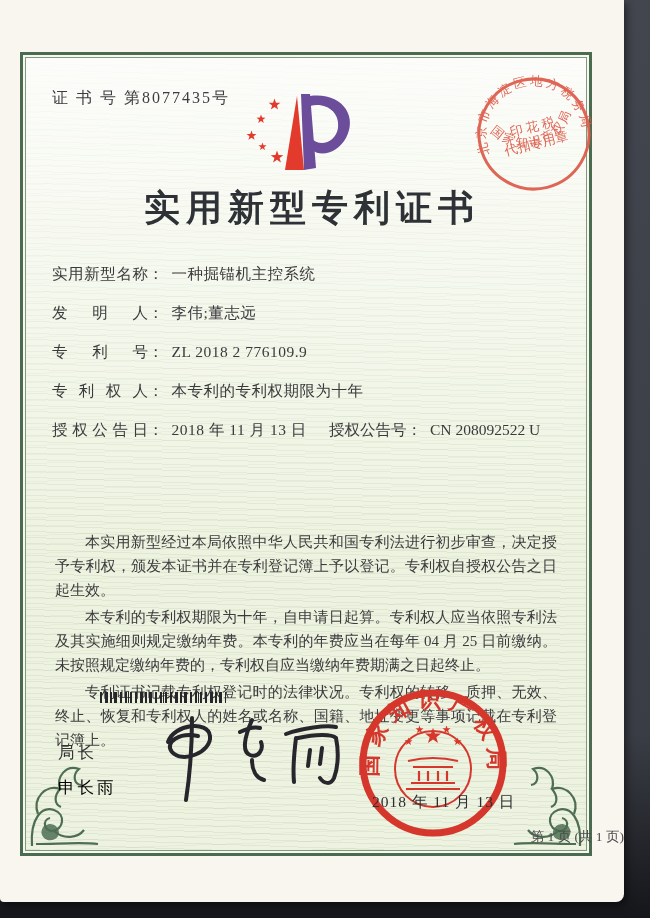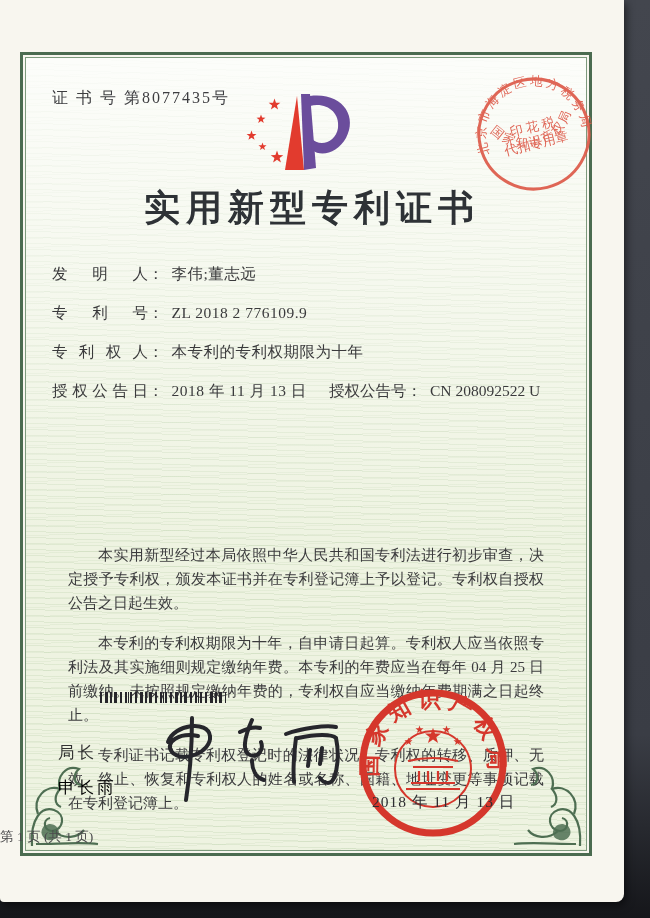--- a/index.html
+++ b/index.html
@@ -37,33 +37,33 @@
   .fields{position:absolute;left:52px;top:264px;width:520px;z-index:3;}
   .field-row{position:relative;margin-bottom:20px;font-size:15.5px;color:#3a3a3c;line-height:19px;white-space:nowrap;}
   .flabel{display:inline-block;width:96px;text-align:justify;text-align-last:justify;}
   .fcolon{margin-right:8px;}
   .fvalue{letter-spacing:.5px;}
   .grant-no{position:absolute;left:277px;top:0;}
   .paragraphs{
     position:absolute;left:52px;top:527px;width:508px;z-index:3;
     font-size:15px;color:#3b3b3d;line-height:24px;text-align:justify;
   }
-  .paragraphs p{margin:16px;text-indent:2em;}
+  .paragraphs p{margin:3px;text-indent:2em;}
   .barcode{
     position:absolute;left:100px;top:692px;width:126px;height:11px;z-index:3;
     background-image:
       repeating-linear-gradient(90deg,#26262a 0 2px,rgba(0,0,0,0) 2px 5px),
       repeating-linear-gradient(90deg,#26262a 0 1px,rgba(0,0,0,0) 1px 7px);
   }
   .signer-title{position:absolute;left:58px;top:742px;font-size:16.5px;color:#333;letter-spacing:3px;z-index:4;}
   .signer-name{position:absolute;left:58px;top:777px;font-size:16.5px;color:#000000;letter-spacing:3px;z-index:4;}
   .signature{position:absolute;left:140px;top:708px;z-index:5;}
   .seal{position:absolute;left:353px;top:683px;z-index:4;}
   .seal-date{position:absolute;left:372px;top:792px;font-size:15.5px;color:#2e2e32;letter-spacing:1px;z-index:6;}
-  .footer{position:absolute;left:0;top:828px;width:624px;text-align:left;font-size:13.5px;color:#4a4a4c;z-index:3;}
+  .footer{position:absolute;left:0;top:828px;width:624px;text-align:right;font-size:13.5px;color:#4a4a4c;z-index:3;}
   .tax-stamp{position:absolute;left:474px;top:74px;z-index:6;transform:rotate(-14deg);opacity:.92;}
   .flourish{position:absolute;z-index:3;}
   .flourish.left{left:24px;top:756px;}
   .flourish.right{left:496px;top:756px;transform:scaleX(-1);}
 </style>
 </head>
 <body>
 
 <div class="paper">
 
@@ -105,20 +105,23 @@
       <textPath href="#stampTop" startOffset="50%" text-anchor="middle">北京市海淀区地方税务局</textPath>
     </text>
     <text fill="#dd5a49" font-size="12.5" letter-spacing="2" font-family="Liberation Serif,serif">
       <textPath href="#stampBottom" startOffset="50%" text-anchor="middle">国家知识产权局</textPath>
     </text>
     <text x="0" y="-3" text-anchor="middle" fill="#dd5a49" font-size="13" font-family="Liberation Serif,serif">印 花 税</text>
     <text x="0" y="14" text-anchor="middle" fill="#dd5a49" font-size="13" font-family="Liberation Serif,serif">代扣专用章</text>
   </svg>
 
   <div class="fields">
+    <div class="field-row">
+      <span class="flabel">实用新型名称</span><span class="fcolon">：</span><span class="fvalue">一种掘锚机主控系统</span>
+    </div>
     <div class="field-row">
       <span class="flabel">发明人</span><span class="fcolon">：</span><span class="fvalue">李伟;董志远</span>
     </div>
     <div class="field-row">
       <span class="flabel">专利号</span><span class="fcolon">：</span><span class="fvalue">ZL 2018 2 776109.9</span>
     </div>
     <div class="field-row">
       <span class="flabel">专利权人</span><span class="fcolon">：</span><span class="fvalue">本专利的专利权期限为十年</span>
     </div>
     <div class="field-row">

